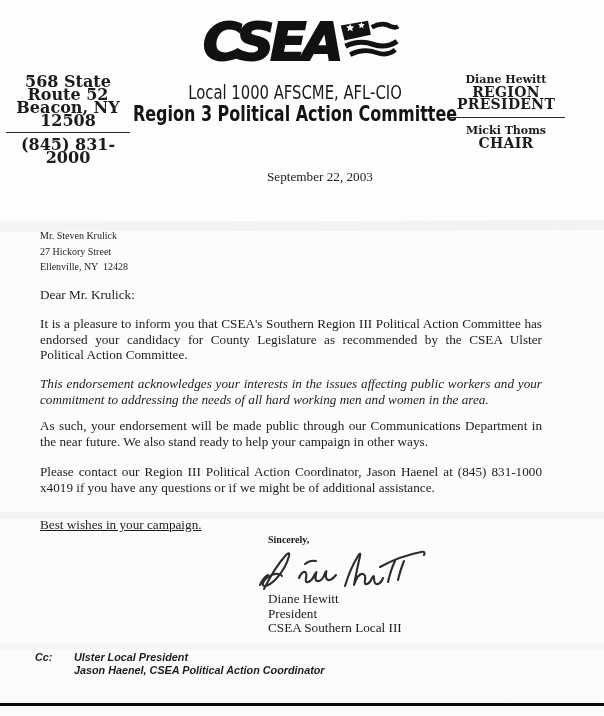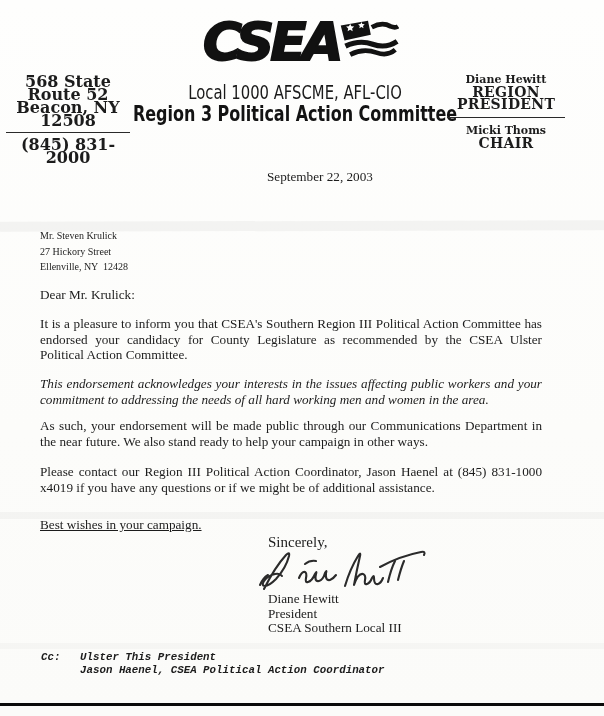--- a/index.html
+++ b/index.html
@@ -45,25 +45,25 @@
     color:#131313;transform:scaleX(0.78);transform-origin:50% 50%;margin-top:1px;white-space:nowrap;}
 
   
   .date{position:absolute;left:267px;top:169px;font-size:13.2px;}
   .recipient{position:absolute;left:40px;top:228px;font-size:10px;line-height:15.5px;}
   .salutation{position:absolute;left:40px;top:287px;font-size:13.2px;}
   .para{position:absolute;left:40px;width:502px;font-size:13.2px;line-height:15.5px;
     text-align:justify;margin:0;}
   .p1{top:316px;} .p2{top:376px;font-style:italic;} .p3{top:418px;} .p4{top:464px;}
   .p5{top:517px;text-align:left;text-decoration:underline;}
-  .closing{position:absolute;left:268px;top:534px;font-size:15px;}
+  .closing{position:absolute;left:268px;top:534px;font-size:10px;font-weight:bold;}
   .signature{position:absolute;left:255px;top:545px;}
   .signer{position:absolute;left:268px;top:592px;font-size:13.2px;line-height:14.5px;}
-  .cc-row{position:absolute;left:41px;top:651px;display:grid;grid-template-columns:39px auto;
-    font-family:Liberation Mono, monospace;font-style:italic;font-weight:bold;
+  .cc-row{position:absolute;left:35px;top:651px;display:grid;grid-template-columns:39px auto;
+    font-family:Liberation Sans, sans-serif;font-style:italic;font-weight:bold;
     font-size:10.8px;line-height:13px;}
   .prewrap{white-space:pre-wrap;}
 
   .bottom-line{position:absolute;left:0;right:0;top:703px;height:2.6px;background:#0a0a0a;}
 </style>
 </head>
 <body>
 
 <div class="page">
 
@@ -138,19 +138,19 @@
 
   <div class="signer">
     <div>Diane Hewitt</div>
     <div>President</div>
     <div>CSEA Southern Local III</div>
   </div>
 
   <div class="cc-row">
     <div>Cc:</div>
     <div>
-      <div>Ulster This President</div>
+      <div>Ulster Local President</div>
       <div>Jason Haenel, CSEA Political Action Coordinator</div>
     </div>
   </div>
 
   <div class="bottom-line"></div>
 </div>
 
 </body></html>

